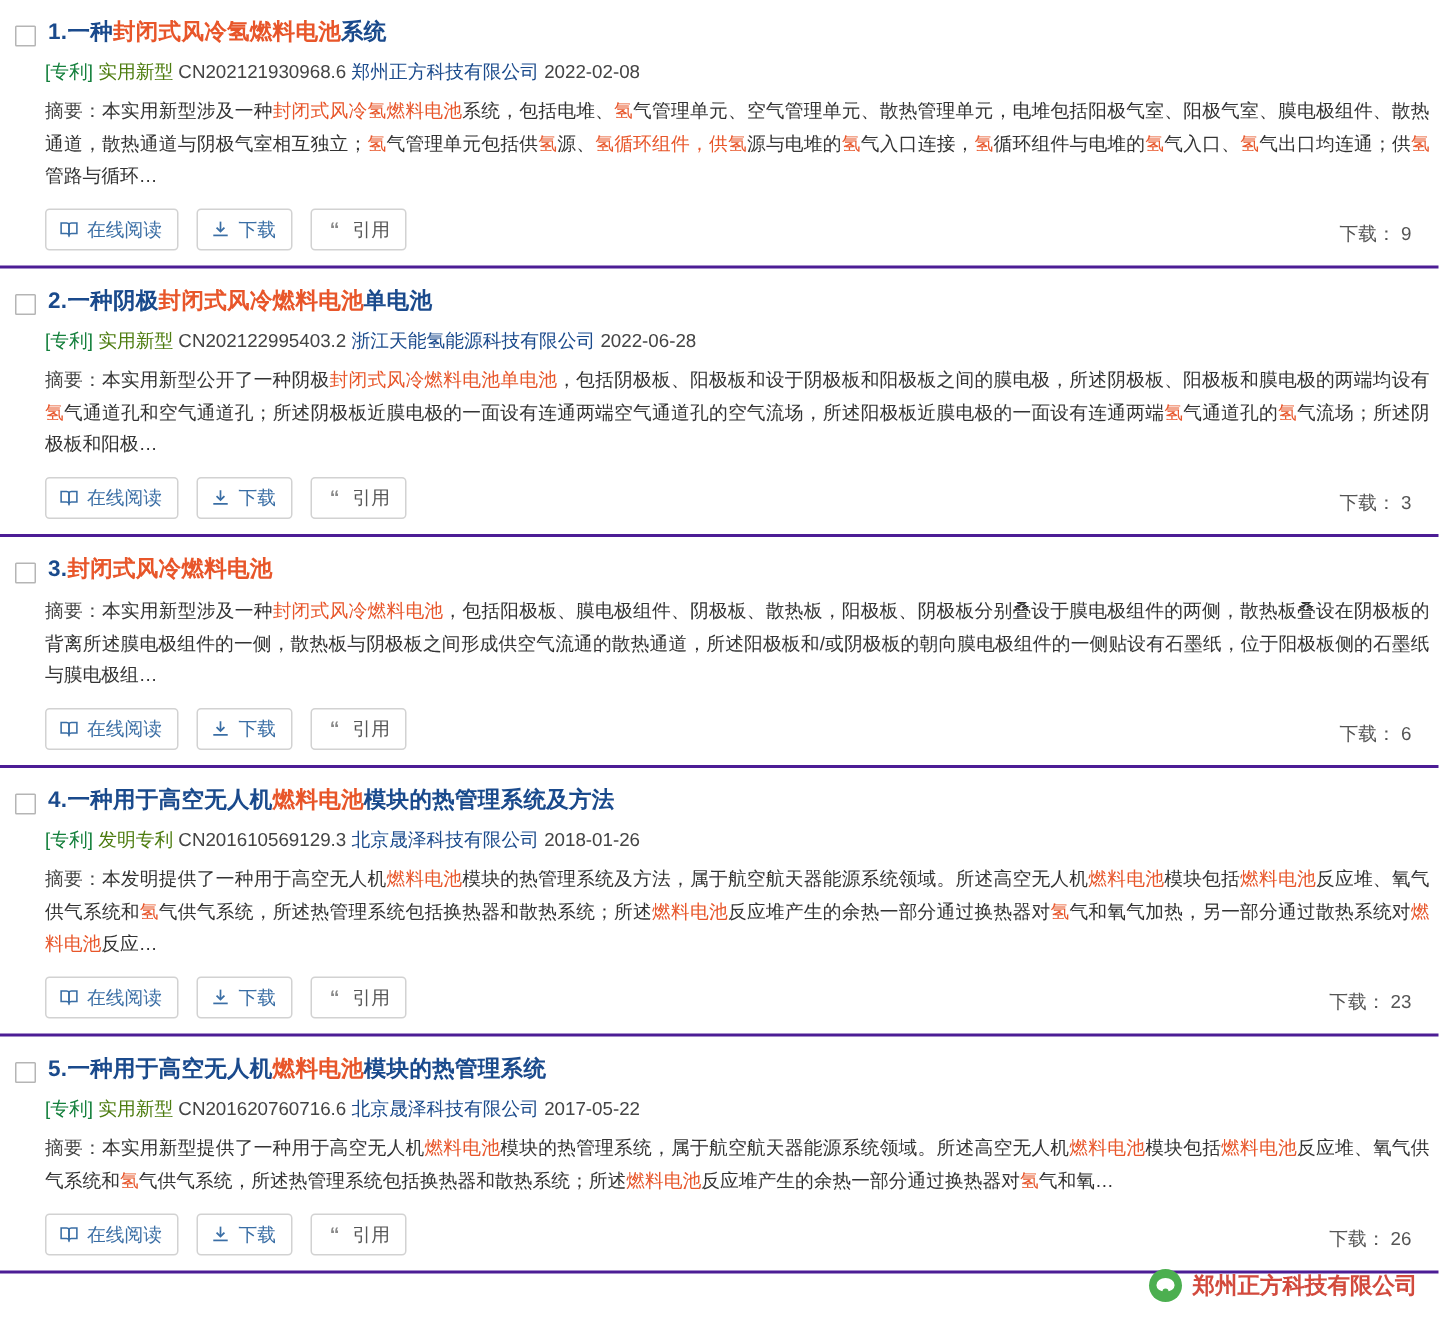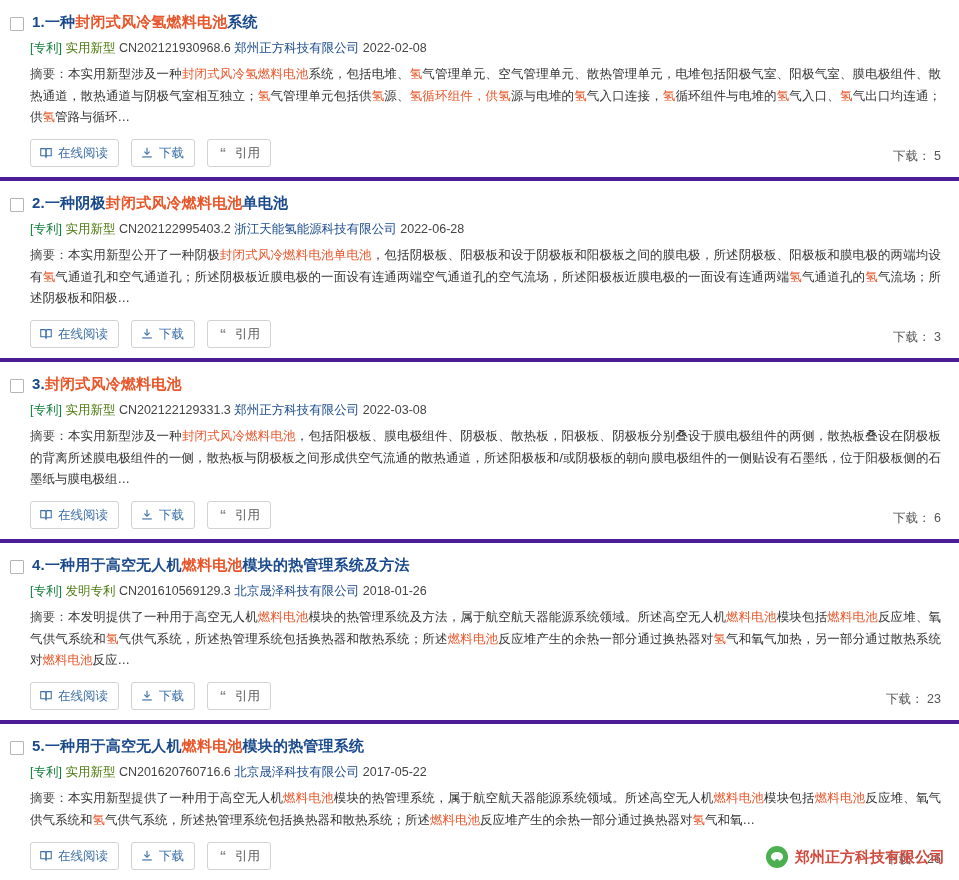--- a/index.html
+++ b/index.html
@@ -13,22 +13,22 @@
     font-family: "Liberation Sans", sans-serif;
     font-size: 13px;
     color: #333333;
     overflow: hidden;
     position: relative;
   }
   .results {
     width: 959px;
   }
   .result-item {
-    border-bottom: 4px solid #4c1d95;
-    padding: 12px 18px 10px 10px;
+    border-bottom: 2px solid #4c1d95;
+    padding: 12px 6px 10px 10px;
     position: relative;
   }
   .title-row {
     display: flex;
     align-items: flex-start;
     gap: 8px;
   }
   .checkbox {
     width: 12px;
     height: 12px;
@@ -201,21 +201,21 @@
               <path d="M2.5 12.5h11"></path>
             </svg>
           </span>
           <span>下载</span>
         </button>
         <button class="btn cite">
           <span class="ico">“</span>
           <span>引用</span>
         </button>
       </div>
-      <div class="dl-count">下载： 5</div>
+      <div class="dl-count">下载： 9</div>
     </div>
     <div class="result-item">
       <div class="title-row">
         <div class="checkbox"></div>
         <div class="title"><span class="idx">2.</span><span>一种阴极</span><span class="hl">封闭式风冷燃料电池</span><span>单电池</span></div>
       </div>
       <div class="meta"><span class="tag">[专利] </span><span class="type">实用新型  </span><span class="pubno">CN202122995403.2 </span><span class="applicant">浙江天能氢能源科技有限公司</span><span class="date">  2022-06-28</span></div>
       <div class="abstract"><span class="lab">摘要：</span><span>本实用新型公开了一种阴极</span><span class="hl">封闭式风冷燃料电池</span><span class="hl">单电池</span><span>，包括阴极板、阳极板和设于阴极板和阳极板之间的膜电极，所述阴极板、阳极板和膜电极的两端均设有</span><span class="hl">氢</span><span>气通道孔和空气通道孔；所述阴极板近膜电极的一面设有连通两端空气通道孔的空气流场，所述阳极板近膜电极的一面设有连通两端</span><span class="hl">氢</span><span>气通道孔的</span><span class="hl">氢</span><span>气流场；所述阴极板和阳极…</span></div>
       <div class="actions">
         <button class="btn">
@@ -242,21 +242,20 @@
           <span>引用</span>
         </button>
       </div>
       <div class="dl-count">下载： 3</div>
     </div>
     <div class="result-item">
       <div class="title-row">
         <div class="checkbox"></div>
         <div class="title"><span class="idx">3.</span><span class="hl">封闭式风冷燃料电池</span></div>
       </div>
-      <div class="meta"><span class="tag">[专利] </span><span class="type">实用新型  </span><span class="pubno">CN202122129331.3 </span><span class="applicant">郑州正方科技有限公司</span><span class="date">  2022-03-08</span></div>
       <div class="abstract"><span class="lab">摘要：</span><span>本实用新型涉及一种</span><span class="hl">封闭式风冷燃料电池</span><span>，包括阳极板、膜电极组件、阴极板、散热板，阳极板、阴极板分别叠设于膜电极组件的两侧，散热板叠设在阴极板的背离所述膜电极组件的一侧，散热板与阴极板之间形成供空气流通的散热通道，所述阳极板和/或阴极板的朝向膜电极组件的一侧贴设有石墨纸，位于阳极板侧的石墨纸与膜电极组…</span></div>
       <div class="actions">
         <button class="btn">
           <span class="ico">
             <svg width="14" height="14" viewBox="0 0 16 16" fill="none" stroke="currentColor" stroke-width="1.2">
               <path d="M2 3h4.2c.9 0 1.6.5 1.8 1v8c-.3-.5-.9-.9-1.8-.9H2V3z"></path>
               <path d="M14 3H9.8c-.9 0-1.6.5-1.8 1v8c.3-.5.9-.9 1.8-.9H14V3z"></path>
             </svg>
           </span>
           <span>在线阅读</span>

